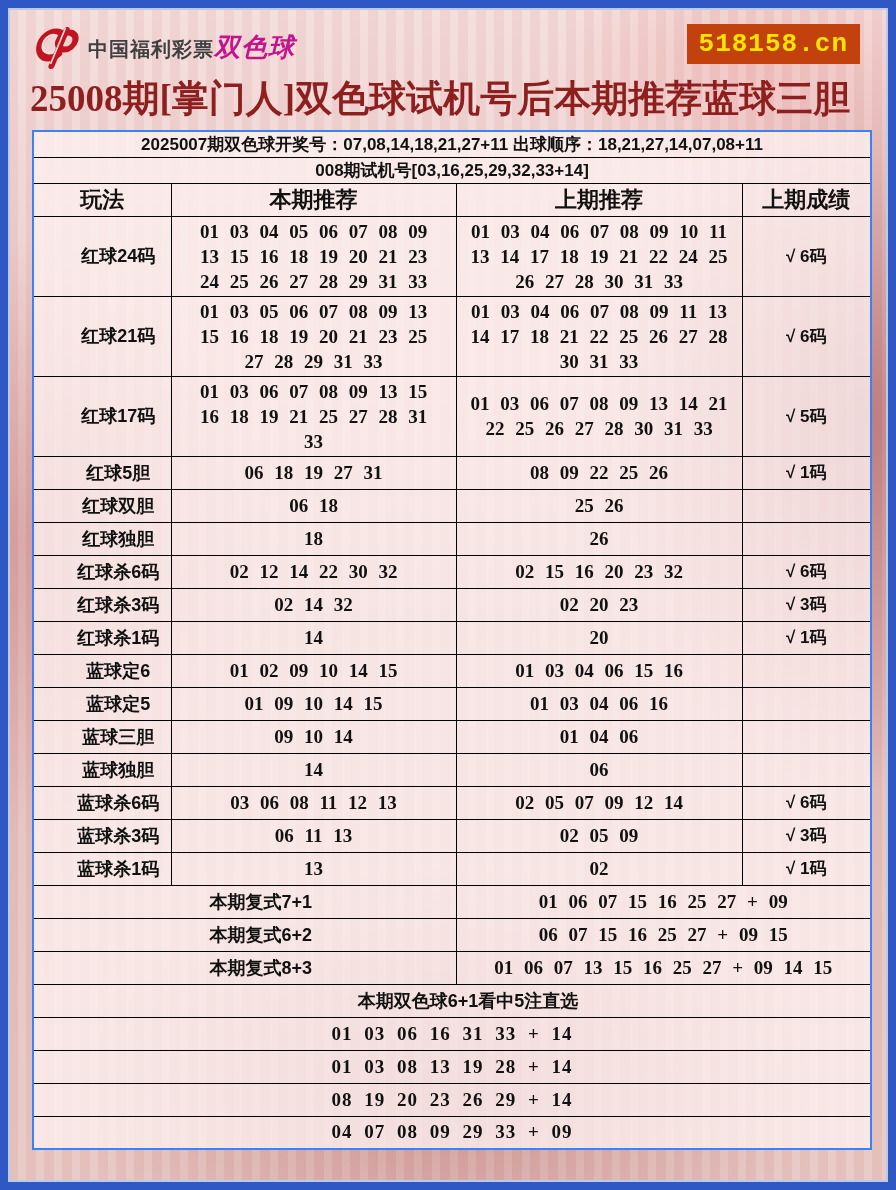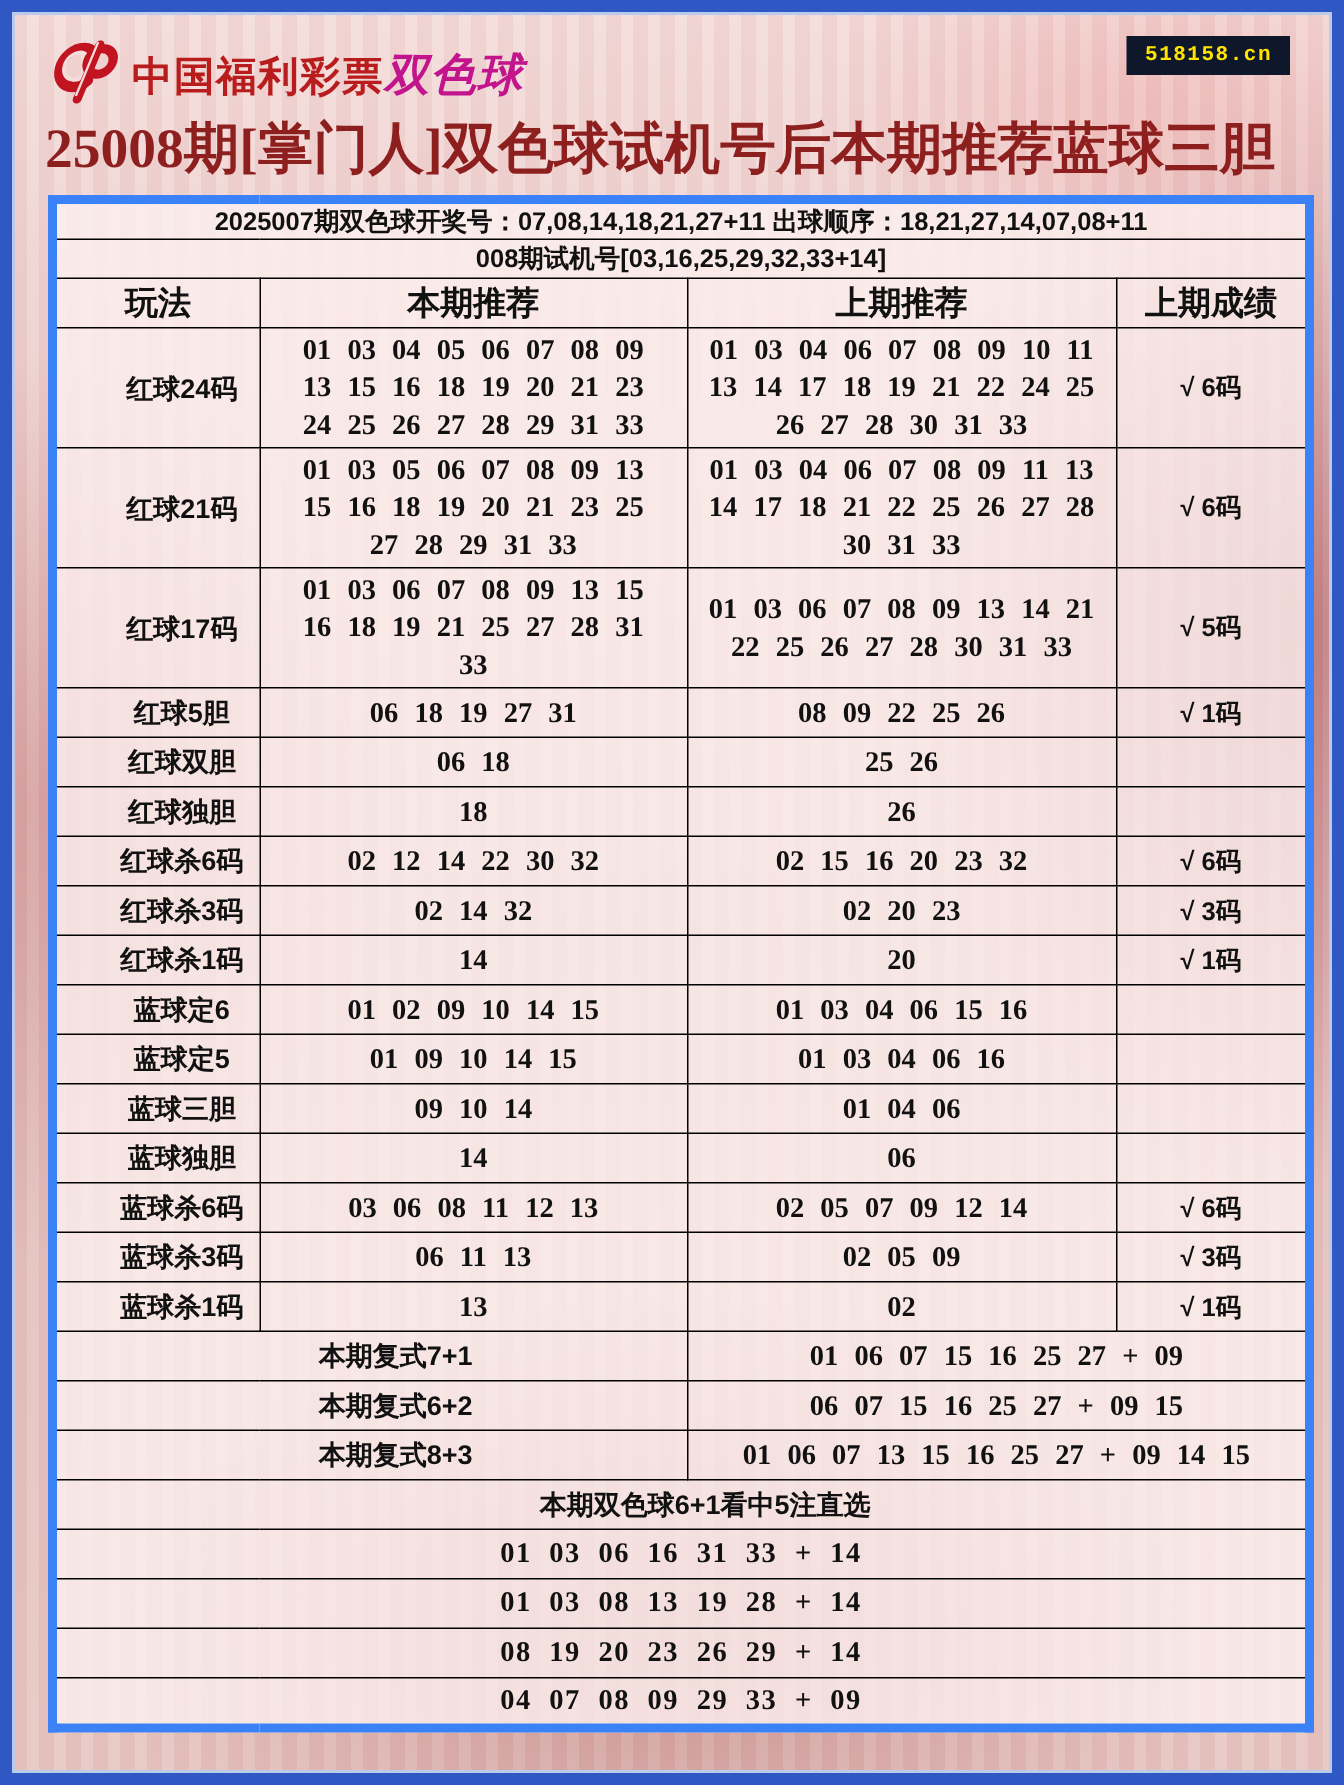--- a/index.html
+++ b/index.html
@@ -19,27 +19,27 @@
       radial-gradient(ellipse 340px 430px at 3% 45%, rgba(196,124,124,.45), transparent 70%),
       radial-gradient(ellipse 520px 320px at 50% 92%, rgba(168,86,86,.42), transparent 72%),
       linear-gradient(180deg, #f4dddb 0%, #eed2d0 18%, #e2bebc 52%, #e7c7c3 100%);
   }
   .content { position:relative; padding:6px 20px 0 22px; }
 
   
   .header-bar { position:relative; height:58px; }
   .logo-wrap { position:absolute; left:0px; top:6px; width:50px; height:50px; }
   .brand { position:absolute; left:58px; top:16px; white-space:nowrap; }
-  .brand-prefix { font-size:27px; font-weight:700; color:#b91c1c; letter-spacing:1px; }
-  .brand-suffix { font-size:30px; font-weight:700; font-style:italic; color:#c2148c; letter-spacing:1px; }
+  .brand-prefix { font-size:20px; font-weight:700; color:#404040; letter-spacing:1px; }
+  .brand-suffix { font-size:26px; font-weight:700; font-style:italic; color:#c2148c; letter-spacing:1px; }
   .site-badge {
     position:absolute; right:8px; top:10px;
-    background:#0f172a; color:#ffe400;
+    background:#c2410c; color:#ffe400;
     font-family:"Liberation Mono", monospace;
-    font-weight:700; font-size:14px;
+    font-weight:700; font-size:26px;
     padding:5px 12px; letter-spacing:1px;
   }
 
   
   .page-title {
     text-align:left;
     font-family:"Liberation Serif", serif;
     font-weight:600;
     font-size:37px;
     color:#8e1f1f;
@@ -48,21 +48,21 @@
     white-space:nowrap;
   }
 
   
   table.main {
     border-collapse:collapse;
     table-layout:fixed;
     width:838px;
     margin-left:2px;
     background:rgba(253,241,239,0.78);
-    border:6px solid #3b82f6;
+    border:2px solid #3b82f6;
   }
   td, th { border:1px solid #000; text-align:center; vertical-align:middle; overflow:hidden; }
   .info-td  { font-weight:700; font-size:17px; height:26px; letter-spacing:0px; }
   .head-th  { font-weight:700; font-size:22px; height:33px; }
   .label-td { font-weight:700; font-size:18px; height:33px;padding-left:32px; }
   .num-td   {
     font-family:"Liberation Serif", serif;
     font-weight:700; font-size:19px;
     word-spacing:6px; line-height:25px;
     padding:2px 14px; height:33px;

